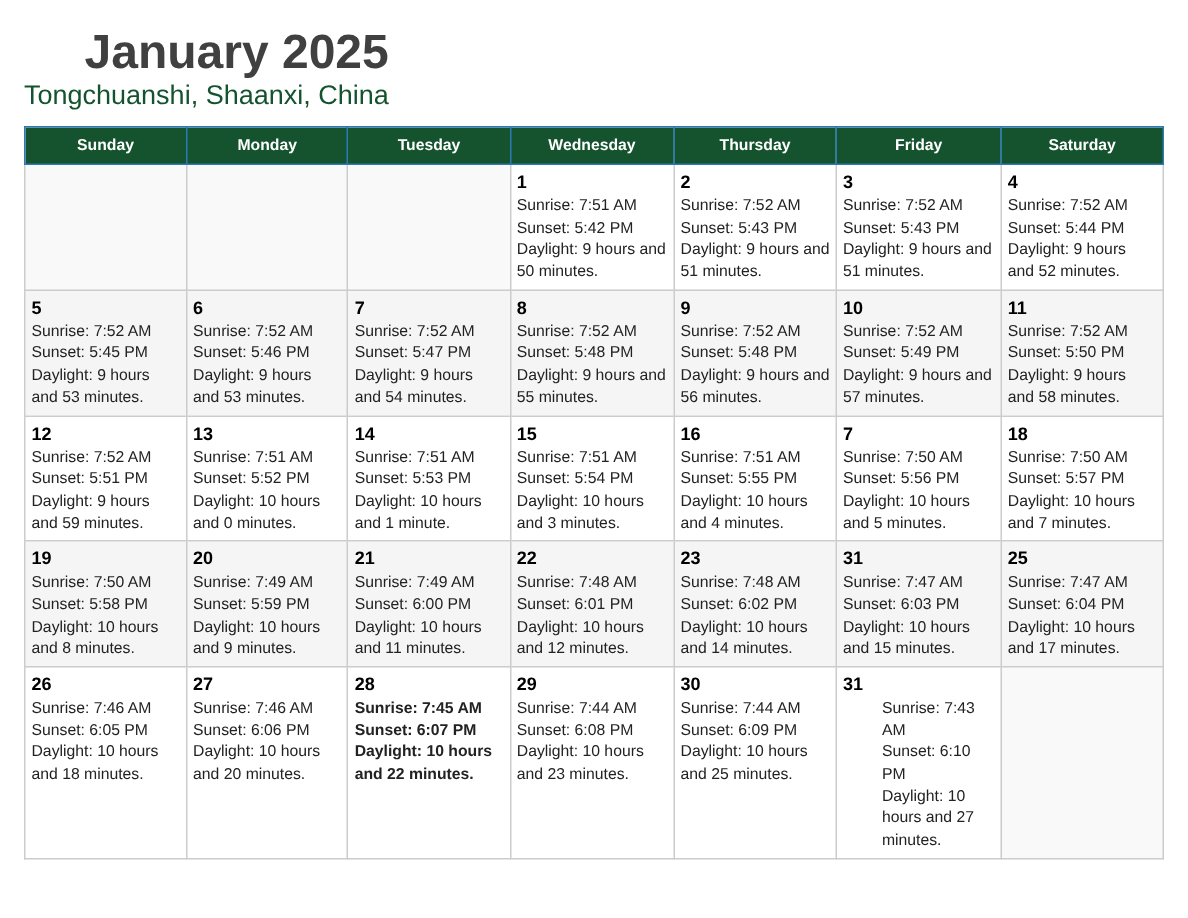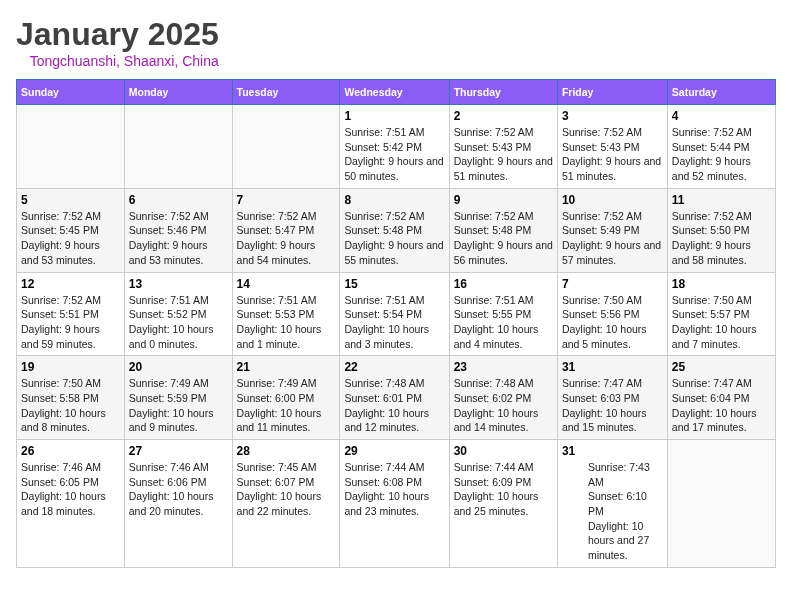--- a/index.html
+++ b/index.html
@@ -23,34 +23,34 @@
     }
     .title-block {
       text-align: right;
     }
     .month-title {
       font-size: 32px;
       font-weight: bold;
       color: #404040;
     }
     .location {
-      font-size: 14px;
-      color: #a21caf;
+      font-size: 18px;
+      color: #14532d;
     }
     table {
       width: 100%;
       border-collapse: collapse;
       font-size: 10.5px;
     }
     thead tr th {
-      background: #8b5cf6;
+      background: #14532d;
       color: #fff;
       font-weight: bold;
       padding: 6px 4px;
-      text-align: left;
+      text-align: center;
       border: 1px solid #2a7ab8;
     }
     tbody tr td {
       border: 1px solid #ccc;
       vertical-align: top;
       padding: 4px;
       width: 113px;
       min-height: 70px;
       background: #fff;
     }
@@ -262,21 +262,21 @@
 Daylight: 10 hours and 18 minutes.</div>
         </td>
         <td>
           <div class="day-number">27</div>
           <div class="day-info" style="white-space: pre-line;">Sunrise: 7:46 AM
 Sunset: 6:06 PM
 Daylight: 10 hours and 20 minutes.</div>
         </td>
         <td>
           <div class="day-number">28</div>
-          <div class="day-info" style="white-space: pre-line;">Sunrise: 7:45 AM
+          <div class="day-info" style="white-space: pre-line; font-weight: bold;">Sunrise: 7:45 AM
 Sunset: 6:07 PM
 Daylight: 10 hours and 22 minutes.</div>
         </td>
         <td>
           <div class="day-number">29</div>
           <div class="day-info" style="white-space: pre-line;">Sunrise: 7:44 AM
 Sunset: 6:08 PM
 Daylight: 10 hours and 23 minutes.</div>
         </td>
         <td>

